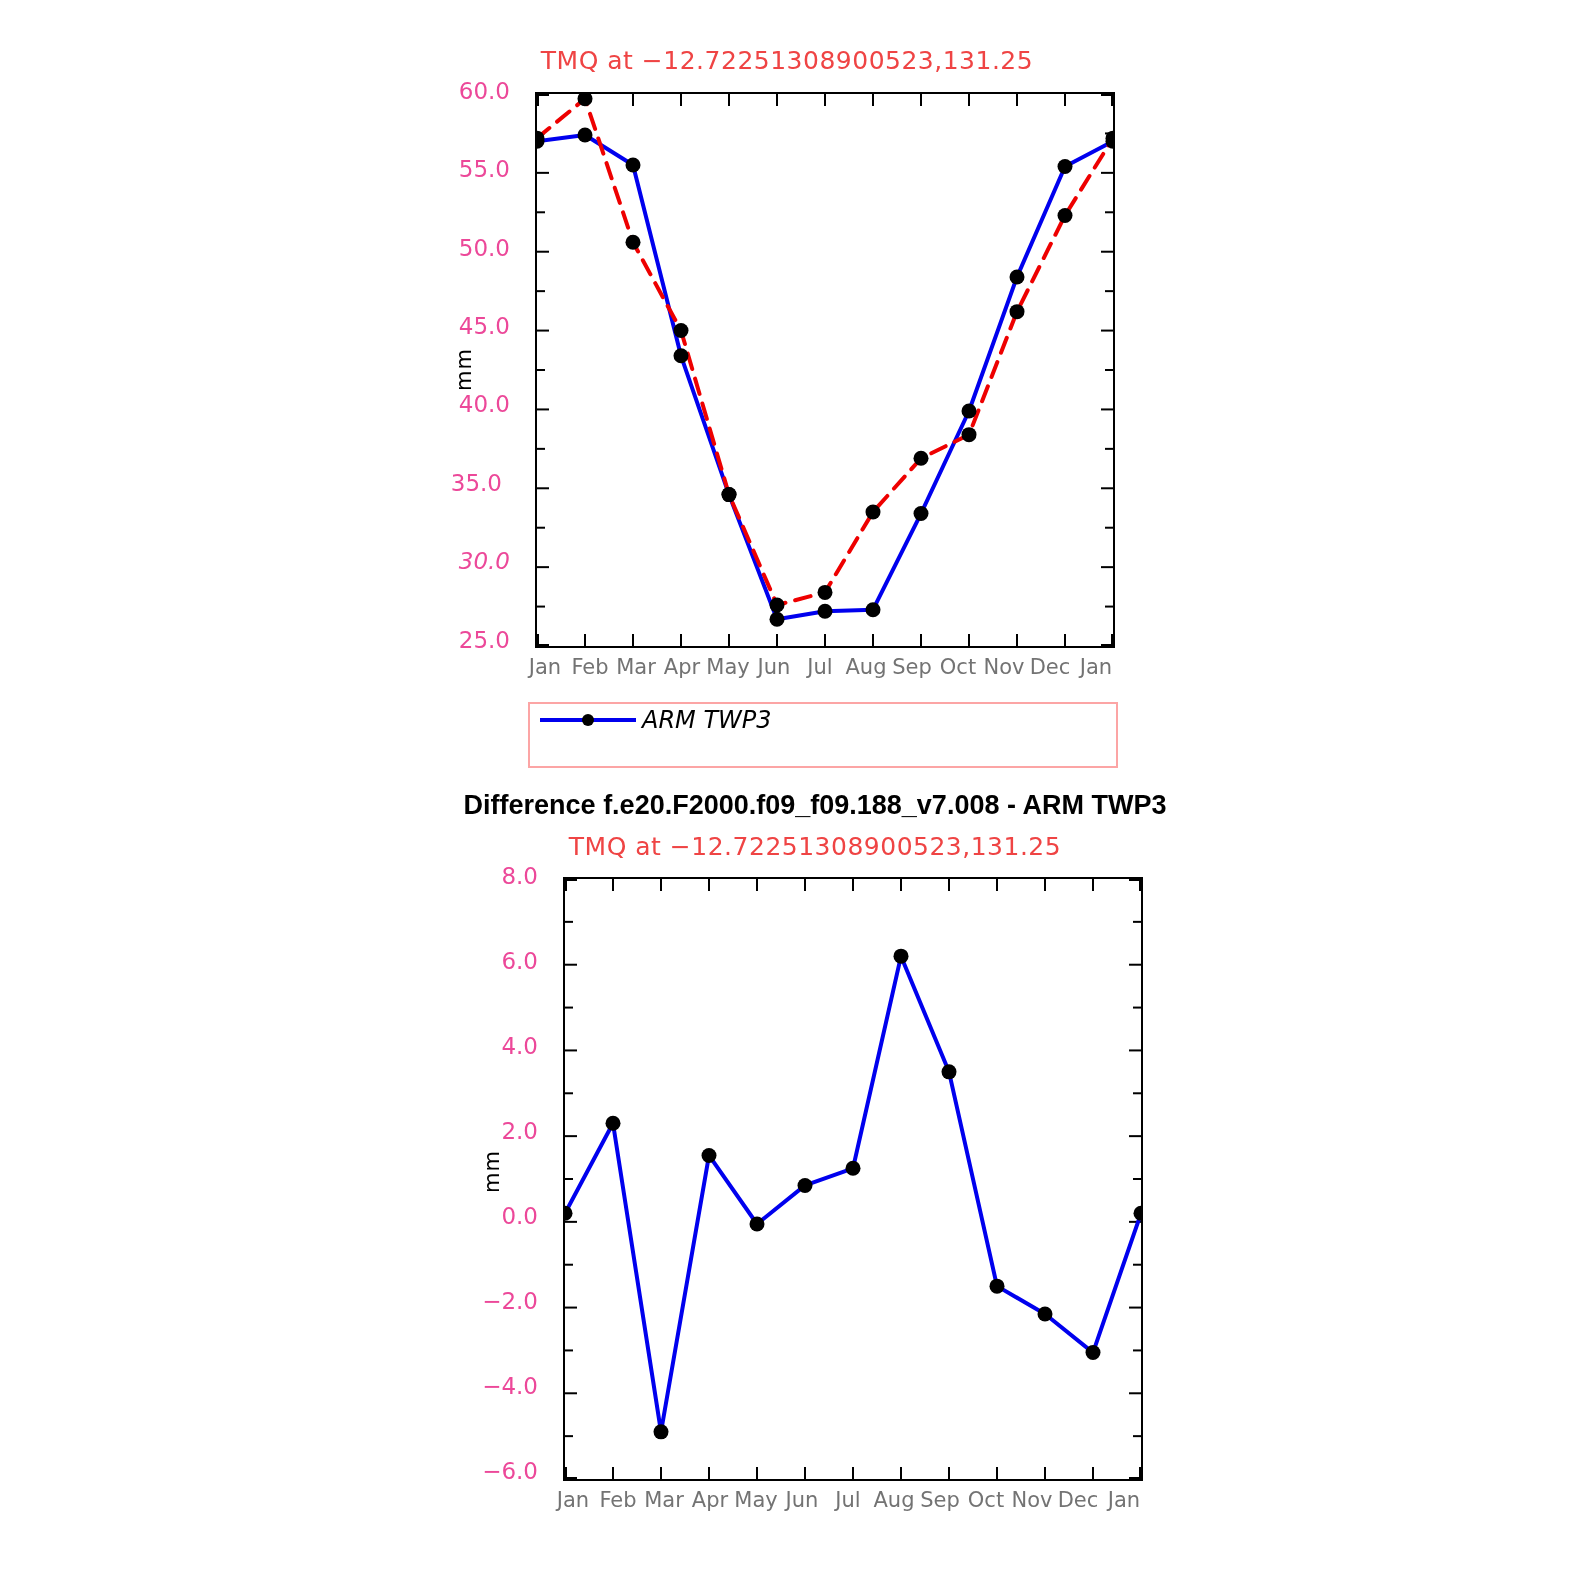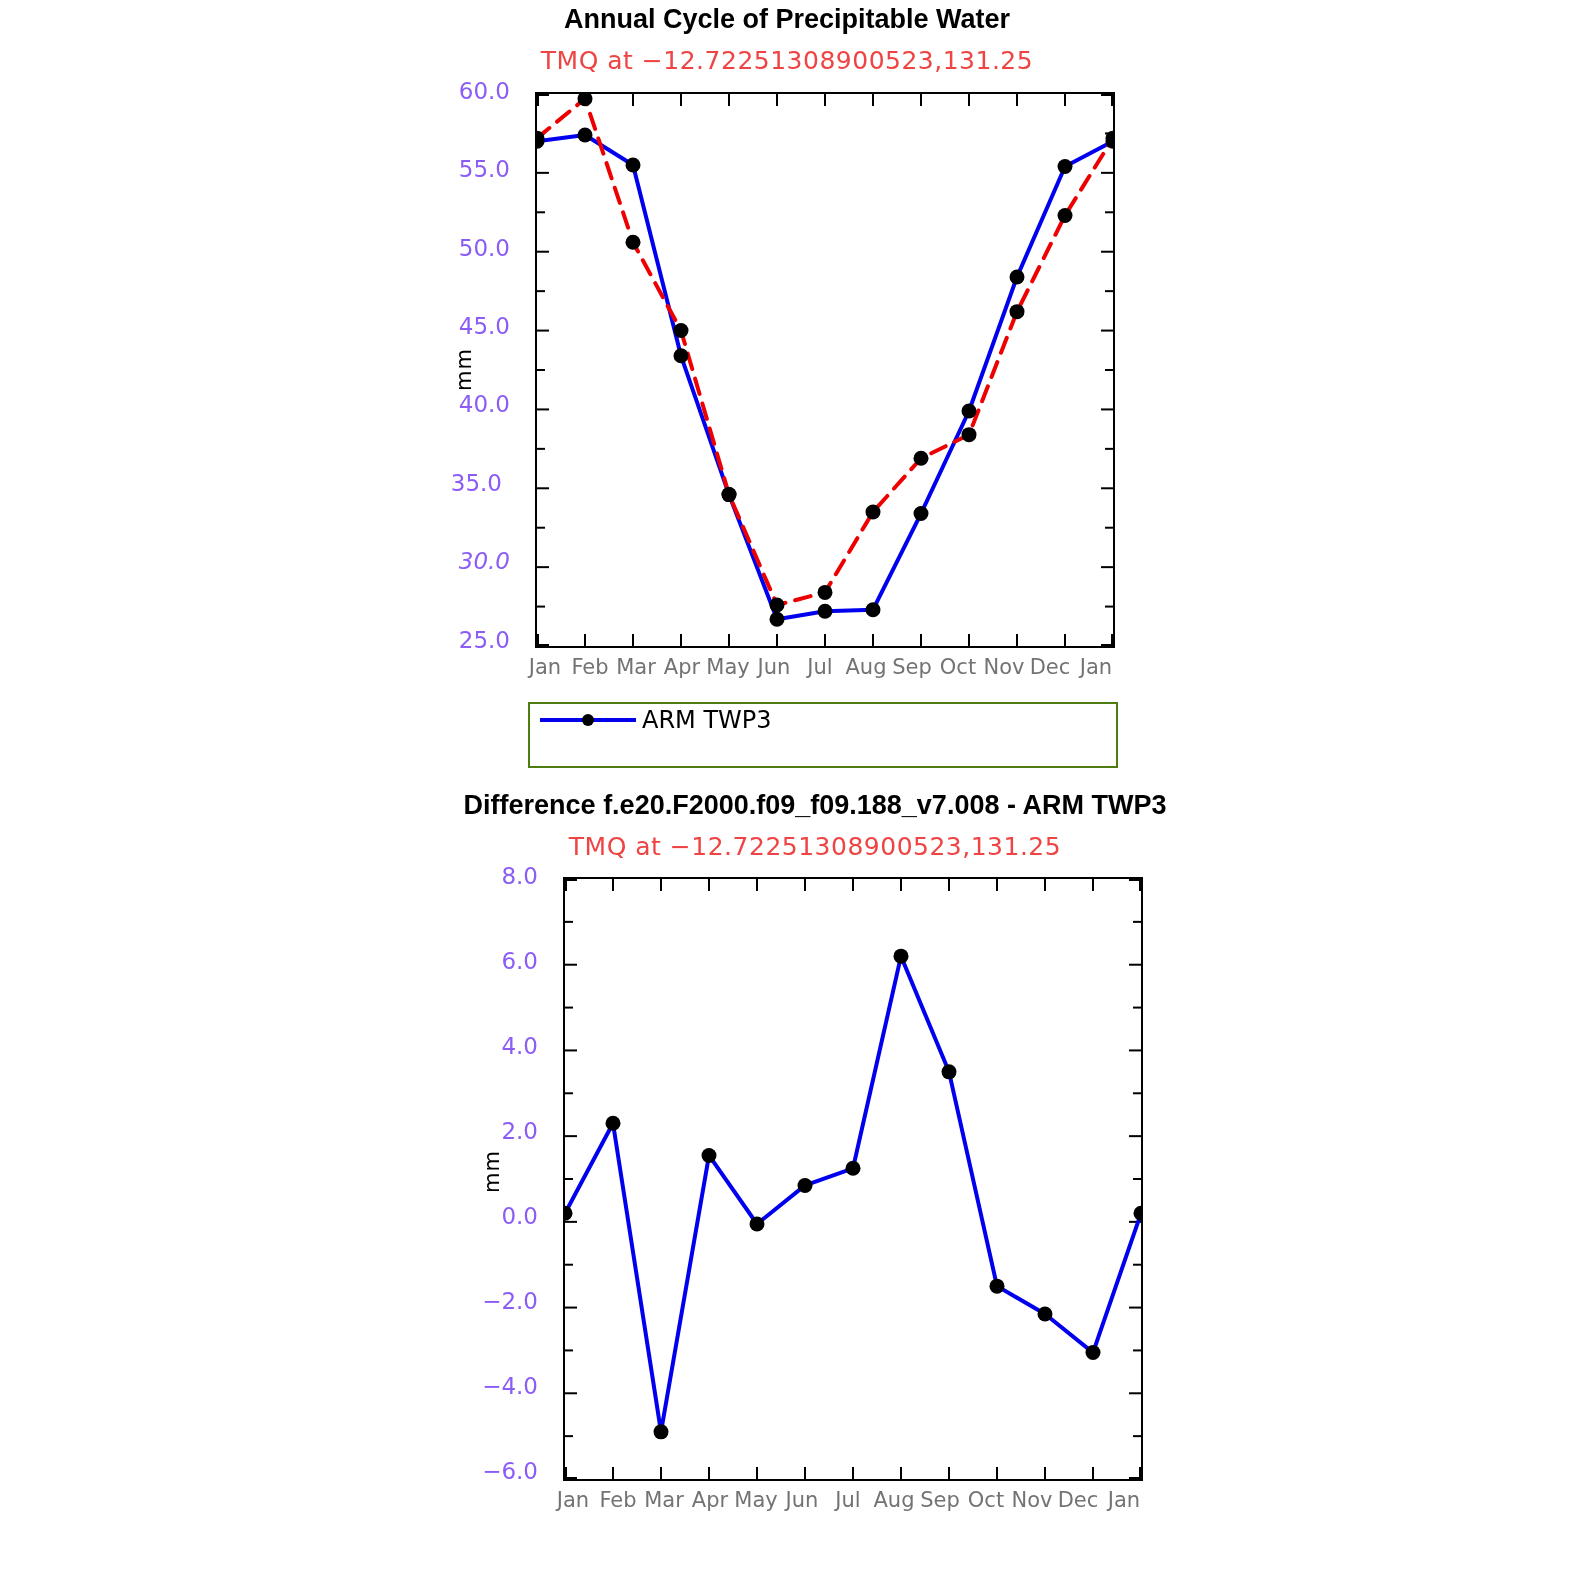--- a/index.html
+++ b/index.html
@@ -54,36 +54,37 @@
     writing-mode: vertical-rl;
     transform: rotate(180deg);
     color: #000000;
     letter-spacing: 1px;
   }
   .ytick-label {
     position: absolute;
     font-family: "DejaVu Sans", sans-serif;
     font-size: 23px;
     text-align: right;
-    color: #8b5cf6;
+    color: #ec4899;
     white-space: nowrap;
   }
   .xtick-label {
     position: absolute;
     font-family: "DejaVu Sans", sans-serif;
     font-size: 21px;
     text-align: center;
     color: #737373;
     white-space: nowrap;
   }
   .legend-box {
     position: absolute;
-    border: 2px solid #4d7c0f;
+    border: 2px solid #fca5a5;
     background: #ffffff;
     box-sizing: border-box;
+    font-style: italic;
   }
   .legend-row {
     position: absolute;
     display: flex;
     align-items: center;
     height: 32px;
   }
   .legend-text {
     font-family: "DejaVu Sans", sans-serif;
     font-size: 24px;
@@ -96,21 +97,20 @@
     position: relative;
     margin-right: 4px;
   }
   svg { display: block; }
 </style>
 </head>
 <body>
 
 <div class="panel" id="panel-top">
 
-  <div class="main-title" style="top: 4px;">Annual Cycle of Precipitable Water</div>
 
   <div class="sub-title" style="top: 46px;">TMQ at −12.72251308900523,131.25</div>
 
   <div class="ylabel" style="left: 452px; top: 348px;">mm</div>
 
   <div class="ytick-label" style="left: 400px; top: 78px; width: 110px;">60.0</div>
   <div class="ytick-label" style="left: 400px; top: 156px; width: 110px;">55.0</div>
   <div class="ytick-label" style="left: 400px; top: 235px; width: 110px;">50.0</div>
   <div class="ytick-label" style="left: 400px; top: 313px; width: 110px;">45.0</div>
   <div class="ytick-label" style="left: 400px; top: 391px; width: 110px;">40.0</div>

